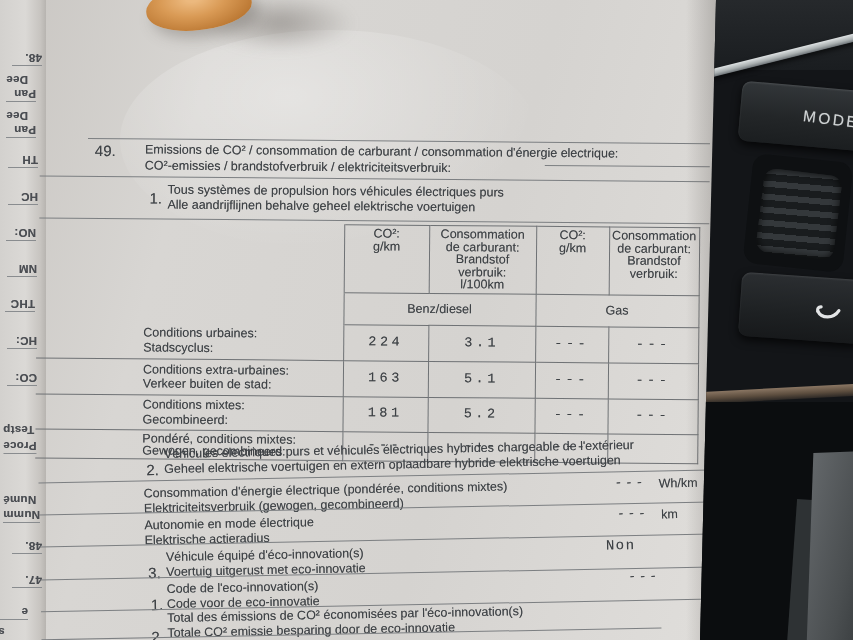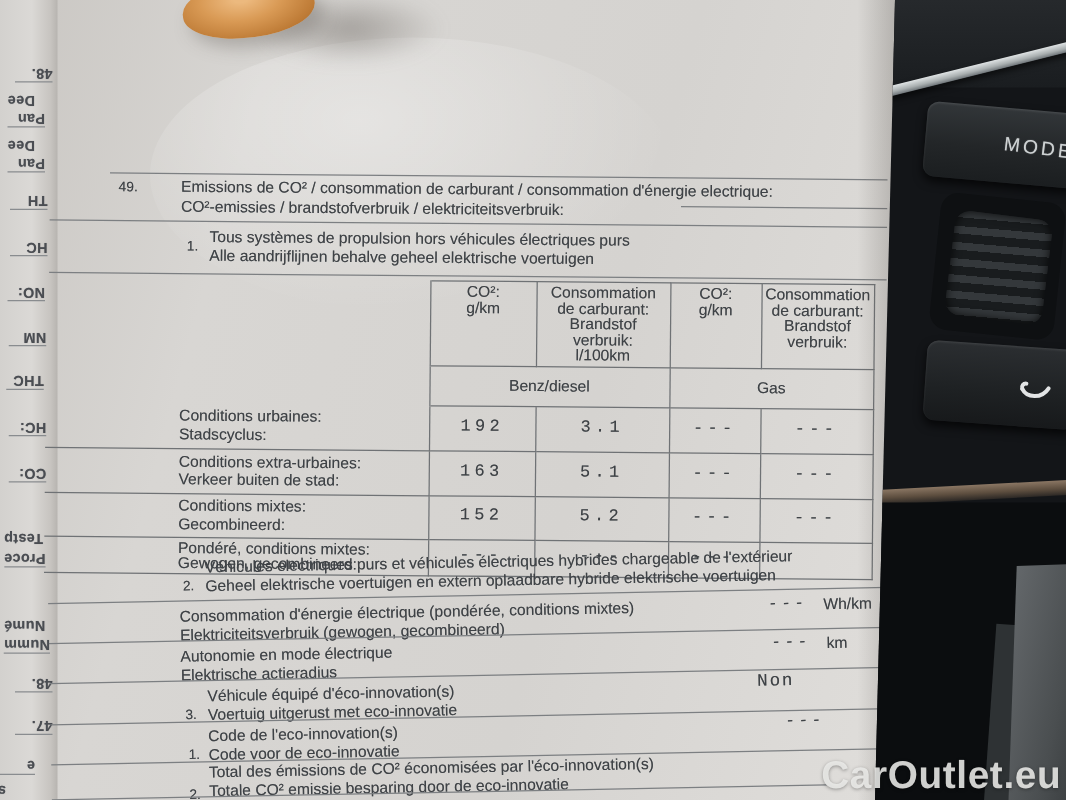--- a/index.html
+++ b/index.html
@@ -24,21 +24,21 @@
     background:linear-gradient(90deg,#d3d1ce 0%,#dbd9d6 55%,#c7c4c0 88%,#b7b4b0 100%);}
   .frag{position:absolute;display:block;transform:rotate(180deg);font-size:11.5px;font-weight:bold;
     color:#4a4d52;letter-spacing:.3px;text-shadow:0 0 .6px rgba(70,74,80,.6);}
   .frag.u{border-top:1px solid #898c8f;padding-top:1px;min-width:30px;}
   
   .doc-top{position:absolute;inset:0;transform:rotate(.5deg);transform-origin:100px 140px;}
   .doc-bottom{position:absolute;inset:0;transform:rotate(-1.1deg);transform-origin:60px 560px;}
   .rule{position:absolute;height:1px;background:#7c7f82;}
   .t{position:absolute;font-size:12.5px;line-height:15px;white-space:nowrap;
      text-shadow:0 0 .5px rgba(62,66,70,.55);}
-  .num{font-size:11px;}
+  .num{font-size:15px;}
   .mono{font-family:"Liberation Mono","DejaVu Sans Mono",monospace;letter-spacing:3px;
         text-shadow:0 0 .5px rgba(62,66,70,.55);}
   
   table.co2{position:absolute;left:38px;top:222px;border-collapse:collapse;table-layout:fixed;
     font-size:12.5px;color:#3e4246;}
   table.co2 td{border:1px solid #6f7275;vertical-align:top;padding:2px 2px;text-align:center;
     line-height:12.5px;text-shadow:0 0 .5px rgba(62,66,70,.5);}
   table.co2 td.lab{border:none;border-right:1px solid #6f7275;text-align:left;
     padding-left:107px;line-height:14.5px;vertical-align:middle;}
   table.co2 tr.data td.lab{border-bottom:1px solid #6f7275;}
@@ -163,41 +163,41 @@
         <tr class="sub" style="height:32px;">
           <td class="lab"></td>
           <td colspan="2">Benz/diesel</td>
           <td colspan="2">Gas</td>
         </tr>
         <tr class="data" style="height:36px;">
           <td class="lab">
             <div>Conditions urbaines:</div>
             <div>Stadscyclus:</div>
           </td>
-          <td class="val">192</td>
+          <td class="val">224</td>
           <td class="val">3.1</td>
           <td class="val">---</td>
           <td class="val">---</td>
         </tr>
         <tr class="data" style="height:36px;">
           <td class="lab">
             <div>Conditions extra-urbaines:</div>
             <div>Verkeer buiten de stad:</div>
           </td>
           <td class="val">163</td>
           <td class="val">5.1</td>
           <td class="val">---</td>
           <td class="val">---</td>
         </tr>
         <tr class="data" style="height:35px;">
           <td class="lab">
             <div>Conditions mixtes:</div>
             <div>Gecombineerd:</div>
           </td>
-          <td class="val">152</td>
+          <td class="val">181</td>
           <td class="val">5.2</td>
           <td class="val">---</td>
           <td class="val">---</td>
         </tr>
         <tr class="data" style="height:25px;">
           <td class="lab" style="line-height:12px;">
             <div>Pondéré, conditions mixtes:</div>
             <div>Gewogen, gecombineerd:</div>
           </td>
           <td class="val">---</td>
@@ -262,14 +262,13 @@
         <path d="M8 21 C 12 28, 24 28, 29 19" stroke="#e2e4e5" stroke-width="3.2" fill="none" stroke-linecap="round"></path>
         <path d="M8 21 C 7 18.5, 8.5 16.5, 11 16.5" stroke="#e2e4e5" stroke-width="3.2" fill="none" stroke-linecap="round"></path>
       </svg>
     </div>
     <div class="brown-trim"></div>
     <div class="deep"></div>
     <div class="gray-wedge"></div>
     <div class="gray-band"></div>
   </div>
 
-  <div class="watermark">CarOutlet.eu</div>
 </div>
 
 </body></html>

